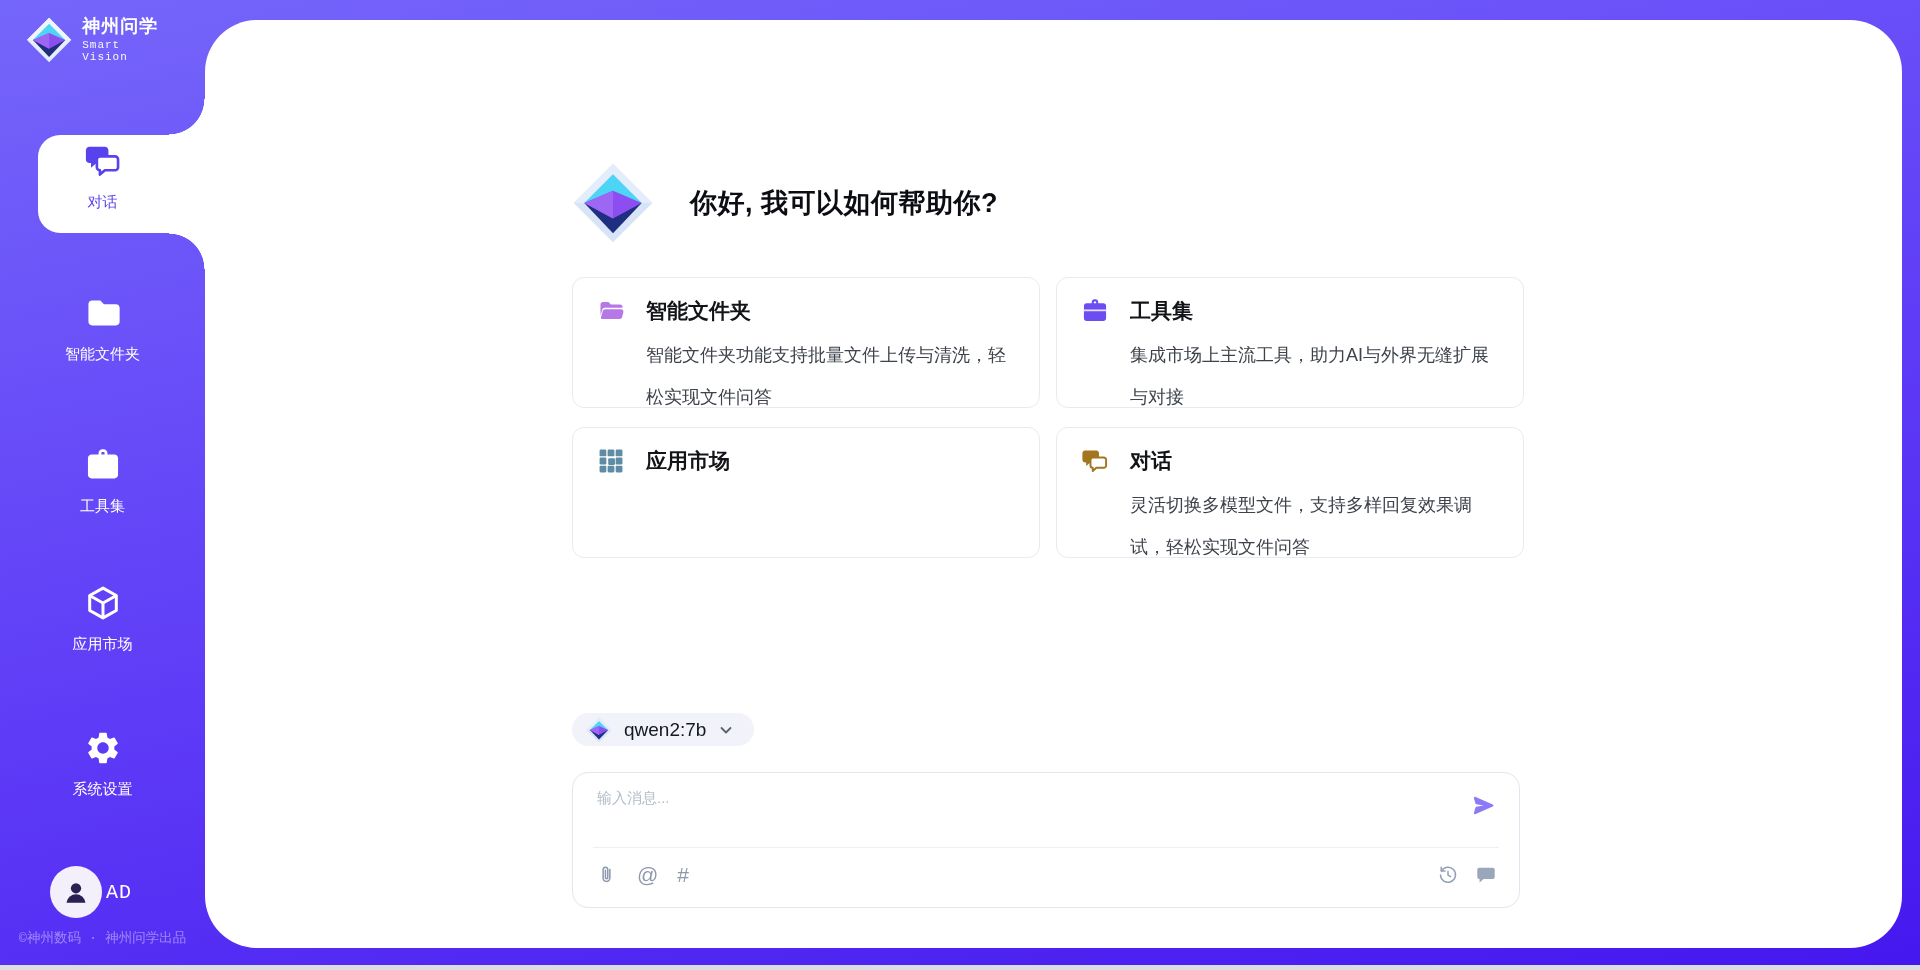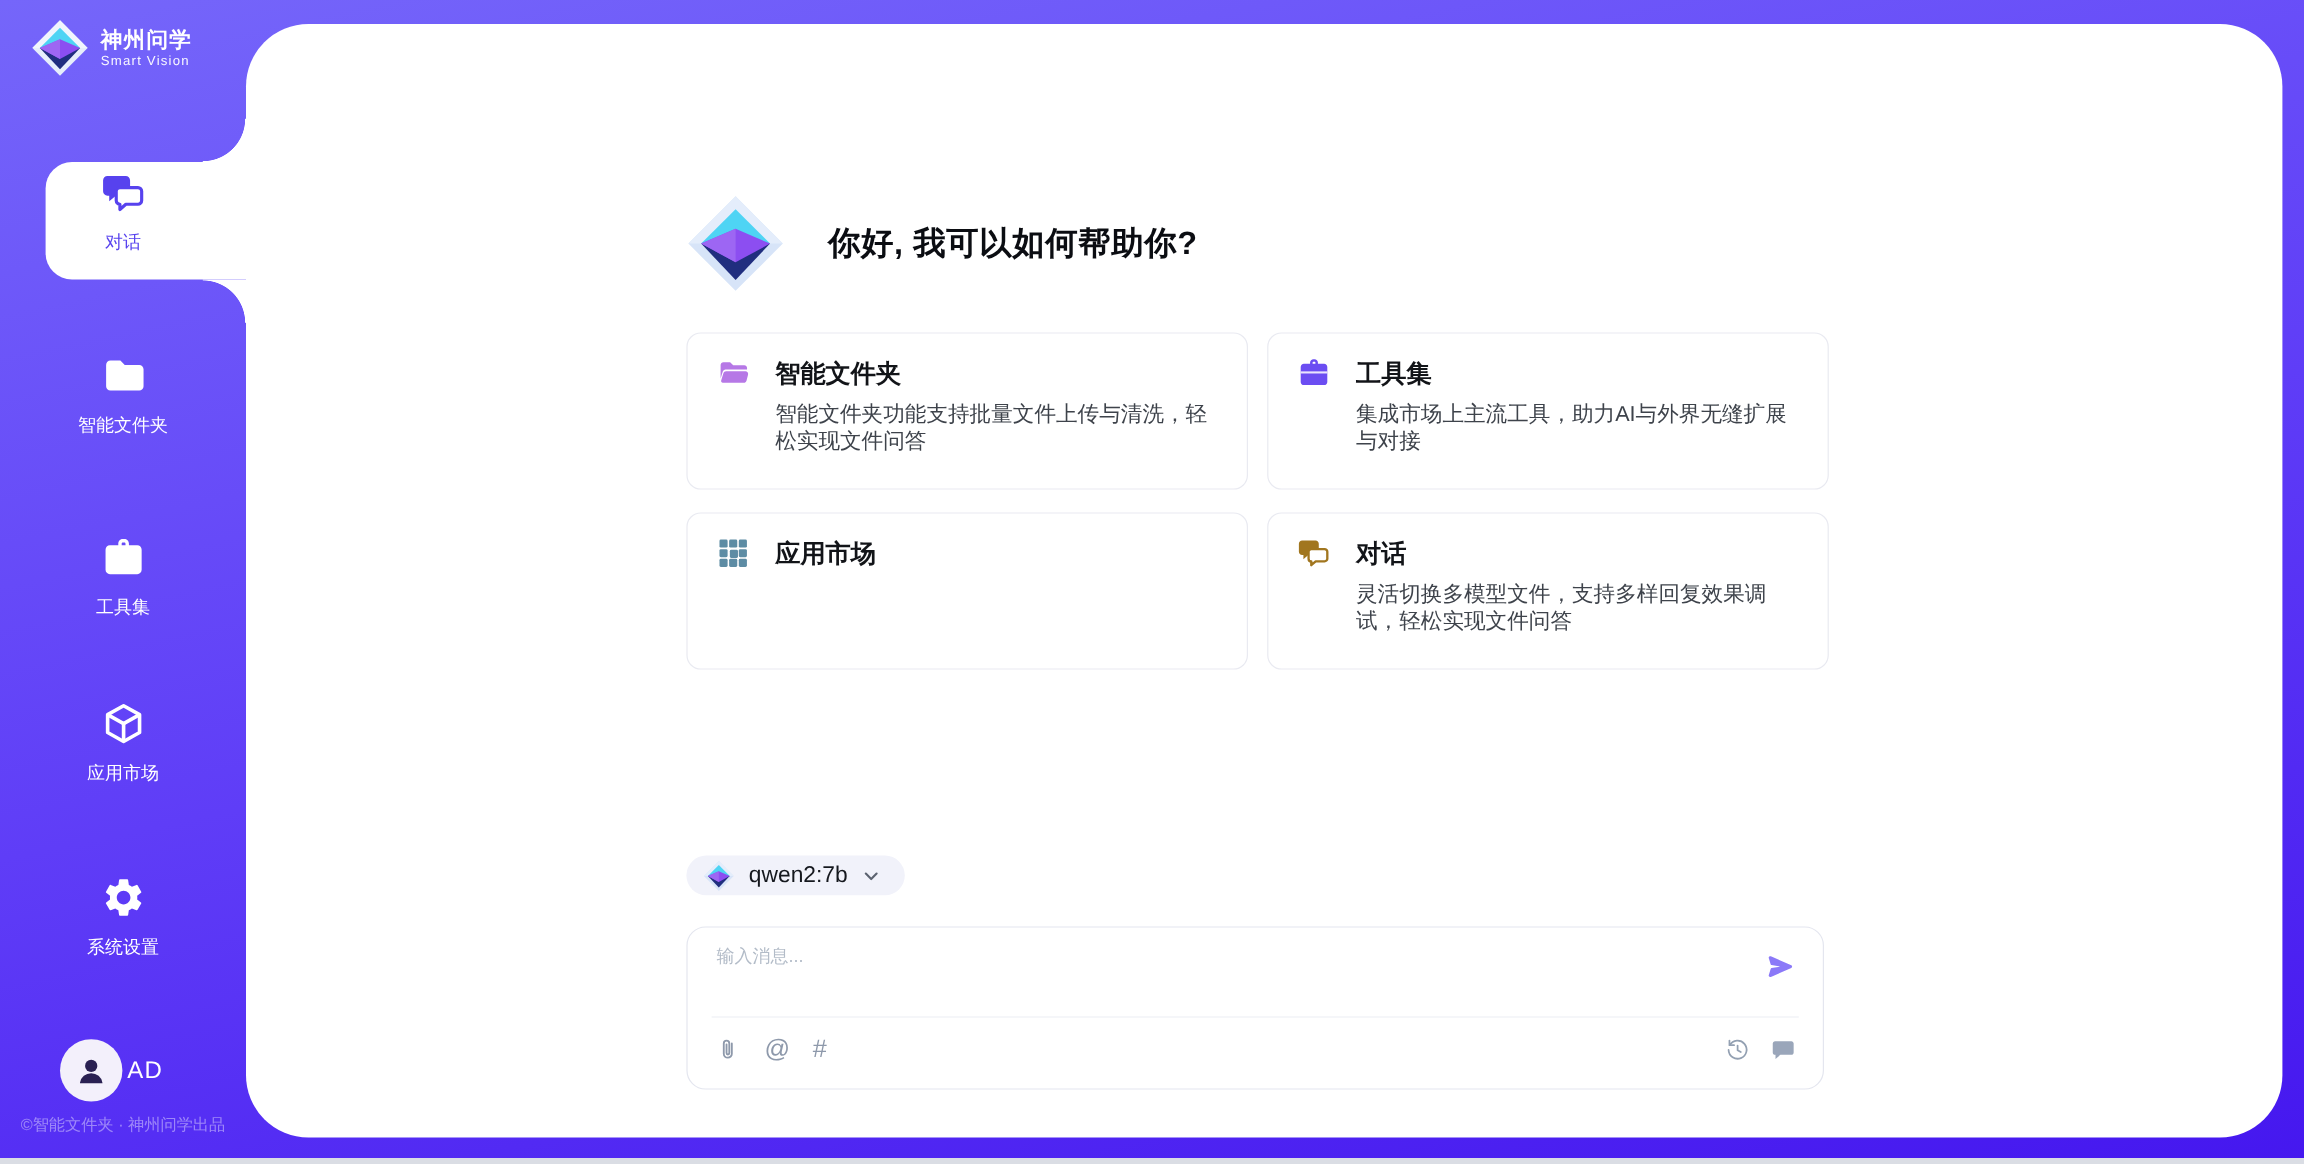--- a/index.html
+++ b/index.html
@@ -3,21 +3,21 @@
 <meta charset="utf-8">
 <style>
   * { box-sizing: border-box; }
   html,body { margin:0; padding:0; }
   body {
     width:1920px; height:970px; overflow:hidden; position:relative;
     font-family:"Liberation Sans","DejaVu Sans",sans-serif;
     background:linear-gradient(168deg,#7566fa 0%,#5f3df7 52%,#4517ef 100%);
   }
   
-  .sidebar { position:absolute; left:0; top:0; width:170px; height:970px; }
+  .sidebar { position:absolute; left:0; top:0; width:170px; height:970px;font-family:Liberation Mono, monospace; }
   .brand { position:absolute; left:26px; top:16px; display:flex; align-items:center; gap:10px; }
   .brand svg { width:48px; height:48px; }
   .brand-name { color:#fff; font-size:18px; font-weight:700; letter-spacing:1px; line-height:20px; }
   .brand-sub { color:#fff; font-size:11px; letter-spacing:1px; margin-top:2px; opacity:.95; }
   .tab { position:absolute; left:38px; top:135px; width:170px; height:98px; background:#fff; border-radius:22px 0 0 22px; }
   .fillet { position:absolute; left:169px; width:36px; height:36px; }
   .fillet.top    { top:99px;  background:radial-gradient(36px at 0 0,    rgba(255,255,255,0) 35px, #fff 35.6px); }
   .fillet.bottom { top:233px; background:radial-gradient(36px at 0 36px, rgba(255,255,255,0) 35px, #fff 35.6px); }
   .nav-item { position:absolute; left:0; width:205px; display:flex; flex-direction:column; align-items:center;
               gap:13px; color:#fff; cursor:pointer; }
@@ -39,21 +39,21 @@
   .panel { position:absolute; left:205px; top:20px; width:1697px; height:928px; background:#fff; border-radius:52px; }
   .content { position:absolute; left:367px; top:0; width:952px; }
   .greeting { position:absolute; top:142px; left:0; display:flex; align-items:center; gap:24px; }
   .greeting svg { width:82px; height:82px; }
   .greeting h1 { margin:12px; font-size:27px; font-weight:700; color:#0b0d12; letter-spacing:.5px; }
   .cards { position:absolute; top:257px; left:0; display:grid; grid-template-columns:468px 468px; gap:19px 16px; }
   .card { height:131px; background:#fff; border:1px solid #e9eaf1; border-radius:12px; padding:19px 24px; cursor:pointer; }
   .card-head { display:flex; align-items:center; gap:21px; }
   .card-head svg { width:28px; height:28px; flex:0 0 auto; }
   .card-title { font-size:21px; font-weight:700; color:#121418; }
-  .card-desc { margin:9px 0 0 49px; font-size:18px; line-height:22px; color:#3e434b; }
+  .card-desc { margin:9px 0 0 49px; font-size:18px; line-height:42px; color:#3e434b; }
   .c1 { color:#b678e6; } .c2 { color:#6b4df2; } .c3 { color:#5d8ca4; } .c4 { color:#a1761f; }
   .pill { position:absolute; top:693px; left:0; height:33px; display:inline-flex; align-items:center; gap:12px;
           padding:0 20px 0 14px; background:#f1f2fa; border-radius:22px; cursor:pointer; }
   .pill svg.logo { width:26px; height:26px; }
   .pill .pill-label { font-size:19px; color:#15181e; }
   .pill svg.chev { width:16px; height:16px; }
   .composer { position:absolute; top:752px; left:0; width:948px; height:136px; background:#fff;
               border:1px solid #e4e6ef; border-radius:16px; }
   .row1 { display:flex; justify-content:space-between; align-items:flex-start; height:74px; padding:15px 22px 0 22px; }
   .row1 input { border:none; outline:none; font-size:15px; color:#333; width:780px; background:transparent;
@@ -135,21 +135,21 @@
   <div class="user-chip">
     <div class="avatar">
       <svg viewBox="0 0 24 24" fill="#2a2152">
         <circle cx="12" cy="9" r="4.1"></circle>
         <path d="M4.5 20.2a7.6 7.6 0 0 1 15 0v.3H4.5v-.3z"></path>
       </svg>
     </div>
     <span class="user-name">AD</span>
   </div>
 
-  <div class="side-footer">©智能文件夹 · 神州问学出品</div>
+  <div class="side-footer">©神州数码 · 神州问学出品</div>
 </aside>
 
 <main class="panel">
   <div class="content">
 
     <div class="greeting">
       <svg viewBox="0 0 100 100">
         <polygon points="50,2 98,50 50,98 2,50" fill="#d7e4f8"></polygon>
         <polygon points="50,2 98,50 2,50" fill="#e4edfb"></polygon>
         <polygon points="50,15 85,50 15,50" fill="#4ed4f4"></polygon>

